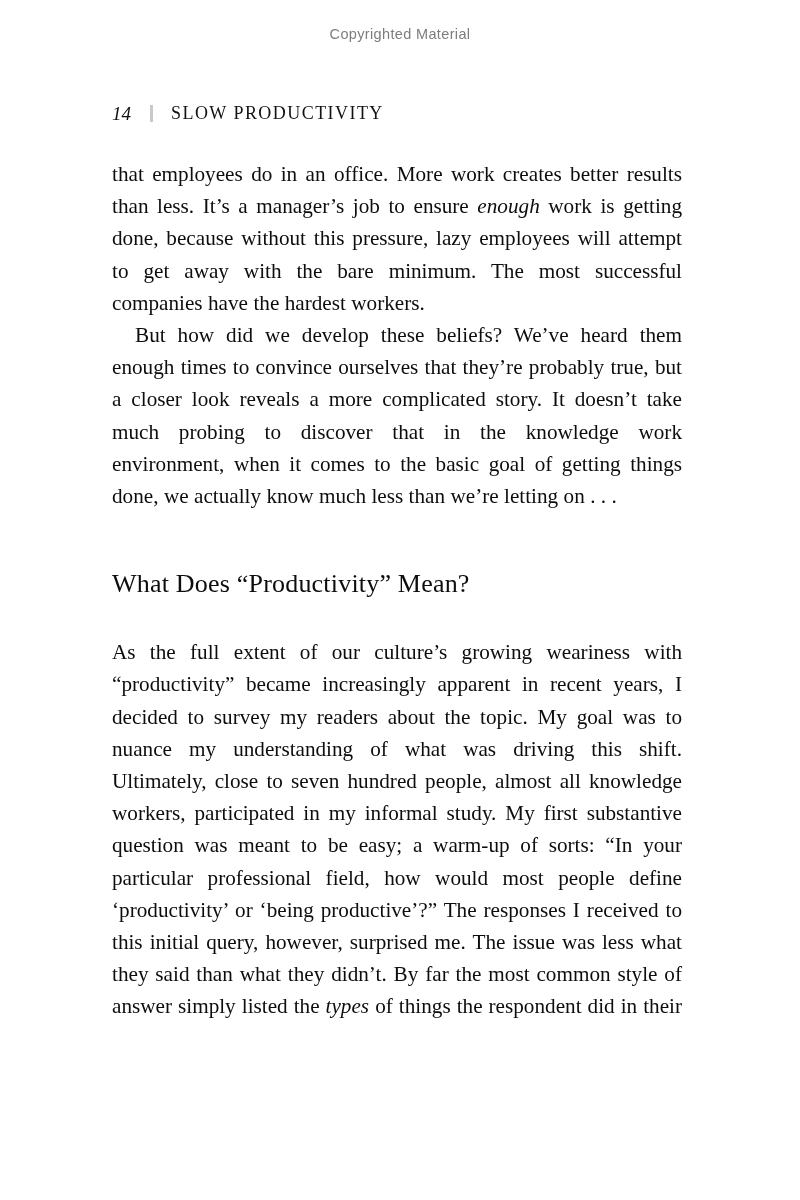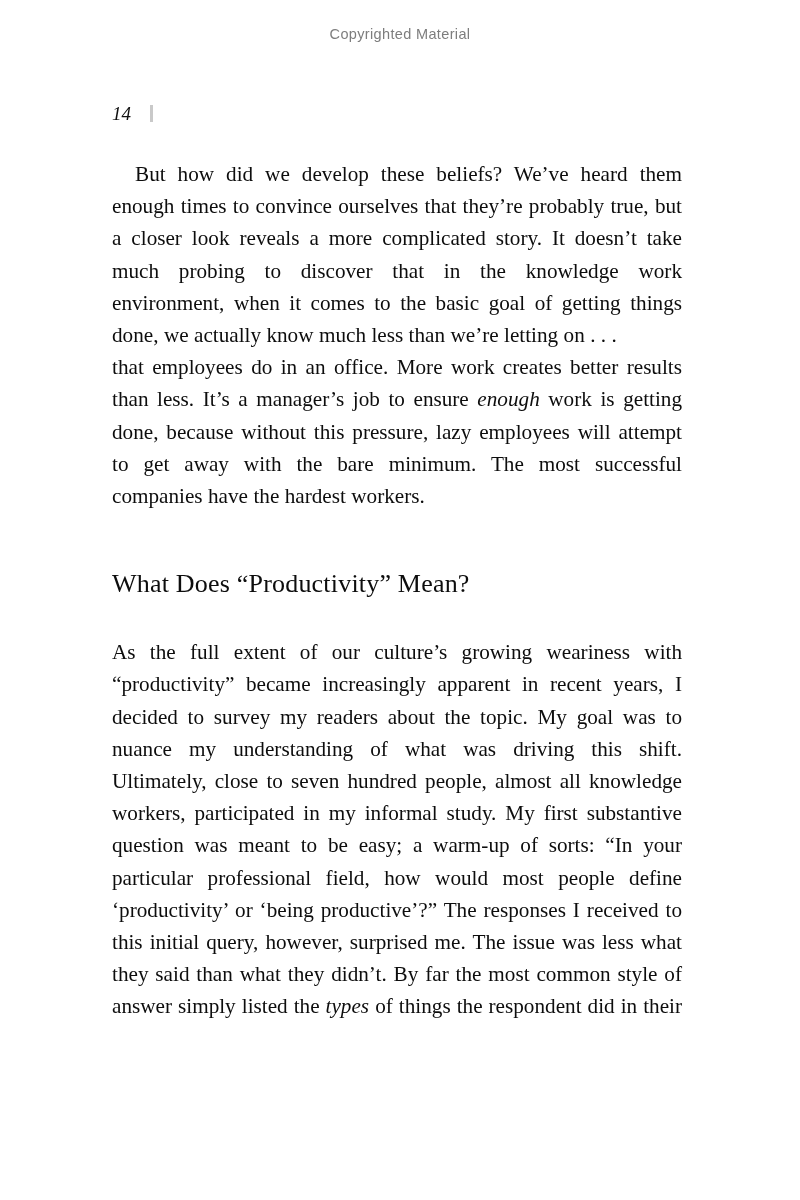--- a/index.html
+++ b/index.html
@@ -102,27 +102,28 @@
 </head>
 <body>
 
 <div class="page">
 
   <div class="watermark watermark-top">Copyrighted Material</div>
 
   <div class="running-head">
     <span class="folio">14</span>
     <span class="rh-divider"></span>
+    <span class="rh-title">SLOW PRODUCTIVITY</span>
   </div>
 
   <div class="column">
 
+    <p class="body noindent"><span>that employees do in an office. More work creates better results than less. It’s a manager’s job to ensure </span><em>enough</em><span> work is getting done, because without this pressure, lazy employees will attempt to get away with the bare minimum. The most successful companies have the hardest workers.</span></p>
+
     <p class="body indent">But how did we develop these beliefs? We’ve heard them enough times to convince ourselves that they’re probably true, but a closer look reveals a more complicated story. It doesn’t take much probing to discover that in the knowledge work environment, when it comes to the basic goal of getting things done, we actually know much less than we’re letting on . . .</p>
-
-    <p class="body noindent"><span>that employees do in an office. More work creates better results than less. It’s a manager’s job to ensure </span><em>enough</em><span> work is getting done, because without this pressure, lazy employees will attempt to get away with the bare minimum. The most successful companies have the hardest workers.</span></p>
 
     <div class="sp-heading-before"></div>
 
     <h2 class="section-heading">What Does “Productivity” Mean?</h2>
 
     <div class="sp-heading-after"></div>
 
     <p class="body noindent"><span>As the full extent of our culture’s growing weariness with “productivity” became increasingly apparent in recent years, I decided to survey my readers about the topic. My goal was to nuance my understanding of what was driving this shift. Ultimately, close to seven hundred people, almost all knowledge workers, participated in my informal study. My first substantive question was meant to be easy; a warm-up of sorts: “In your particular professional field, how would most people define ‘productivity’ or ‘being productive’?” The responses I received to this initial query, however, surprised me. The issue was less what they said than what they didn’t. By far the most common style of answer simply listed the </span><em>types</em><span> of things the respondent did in their job.</span></p>
 
 

